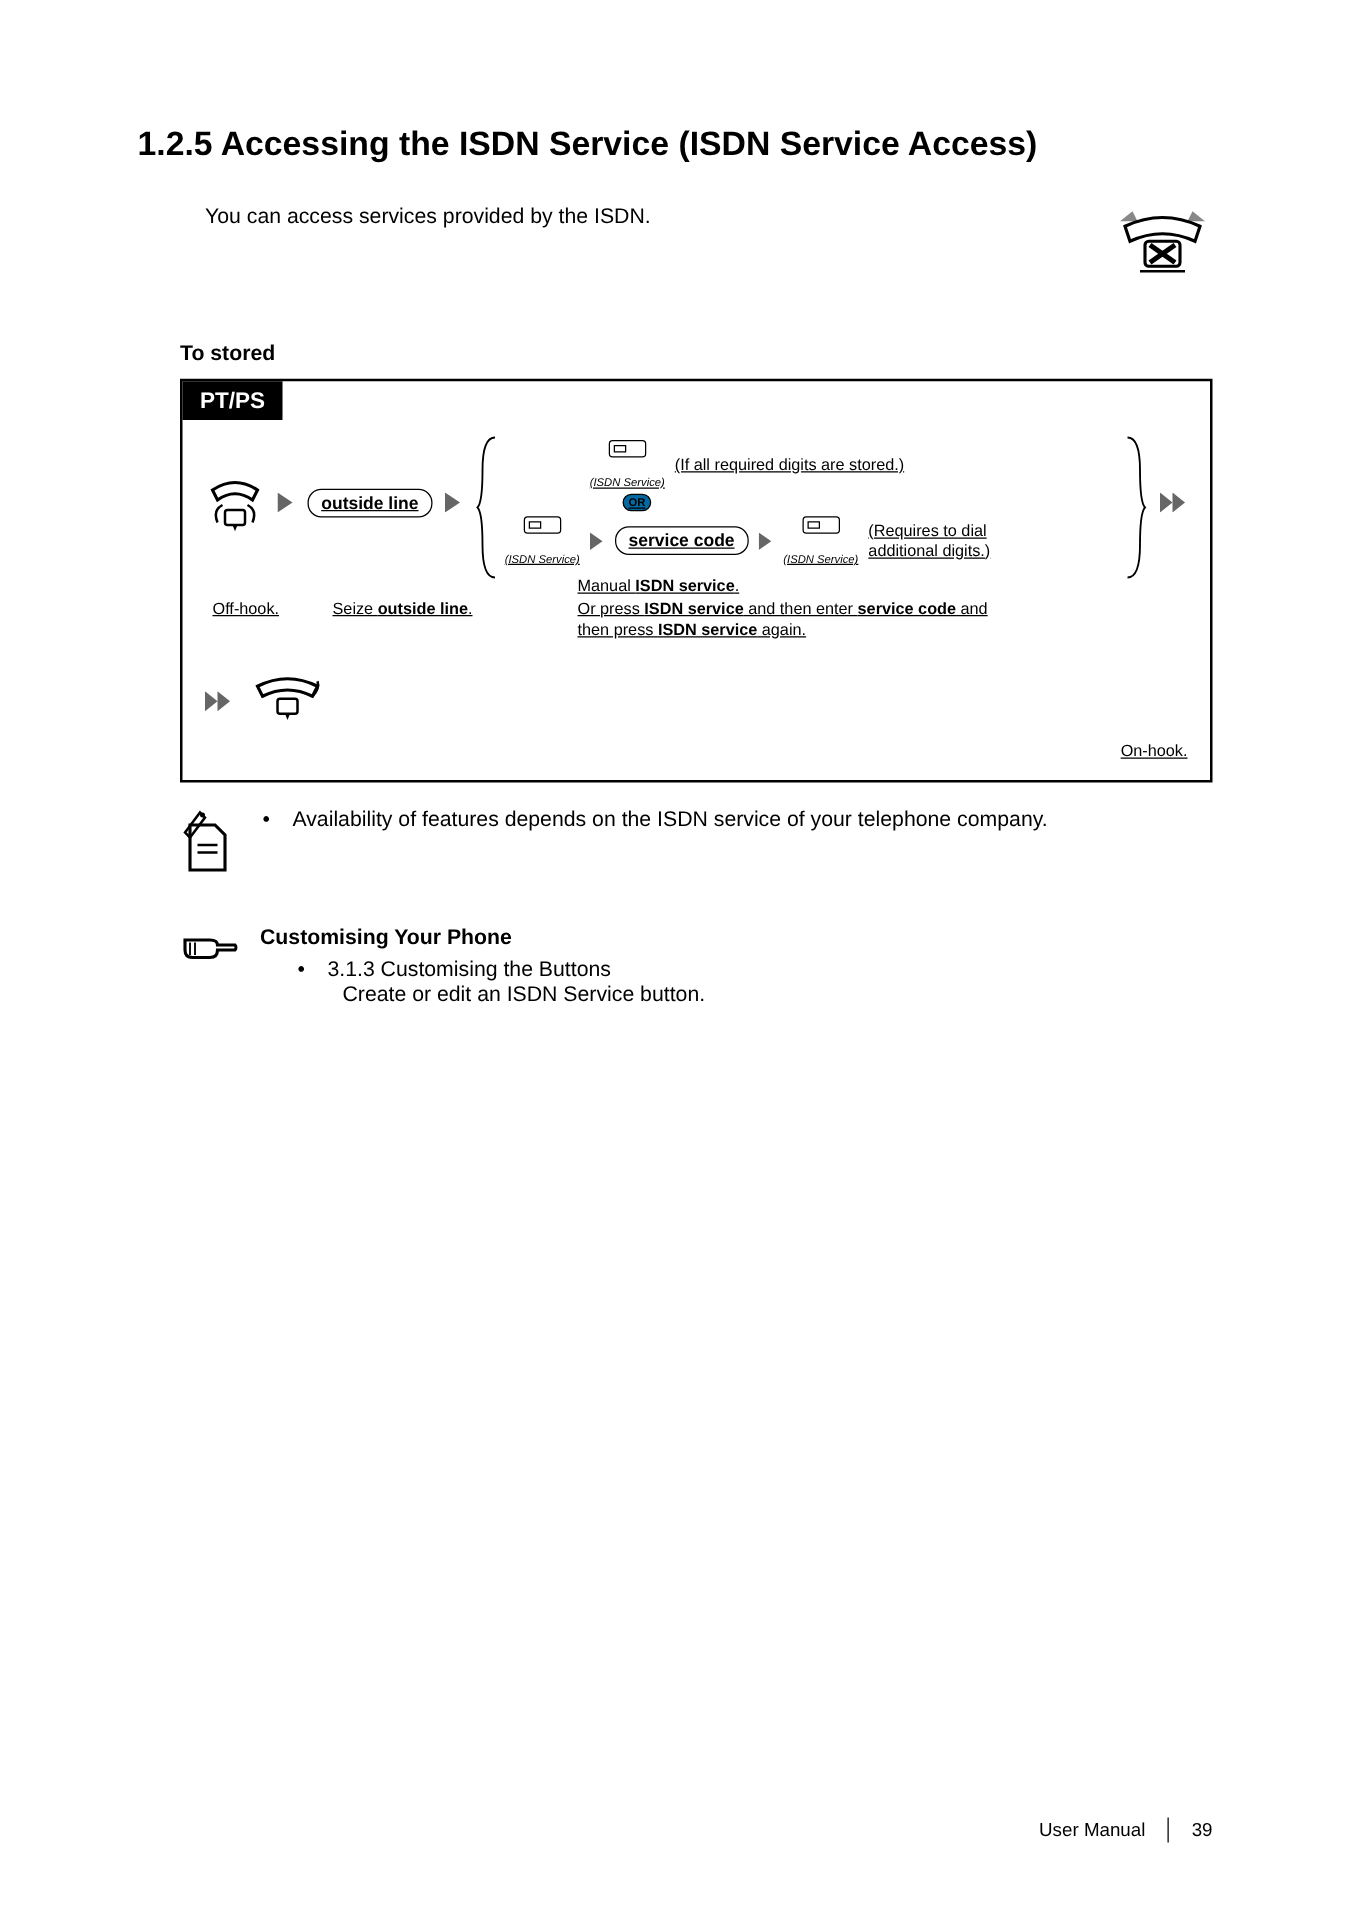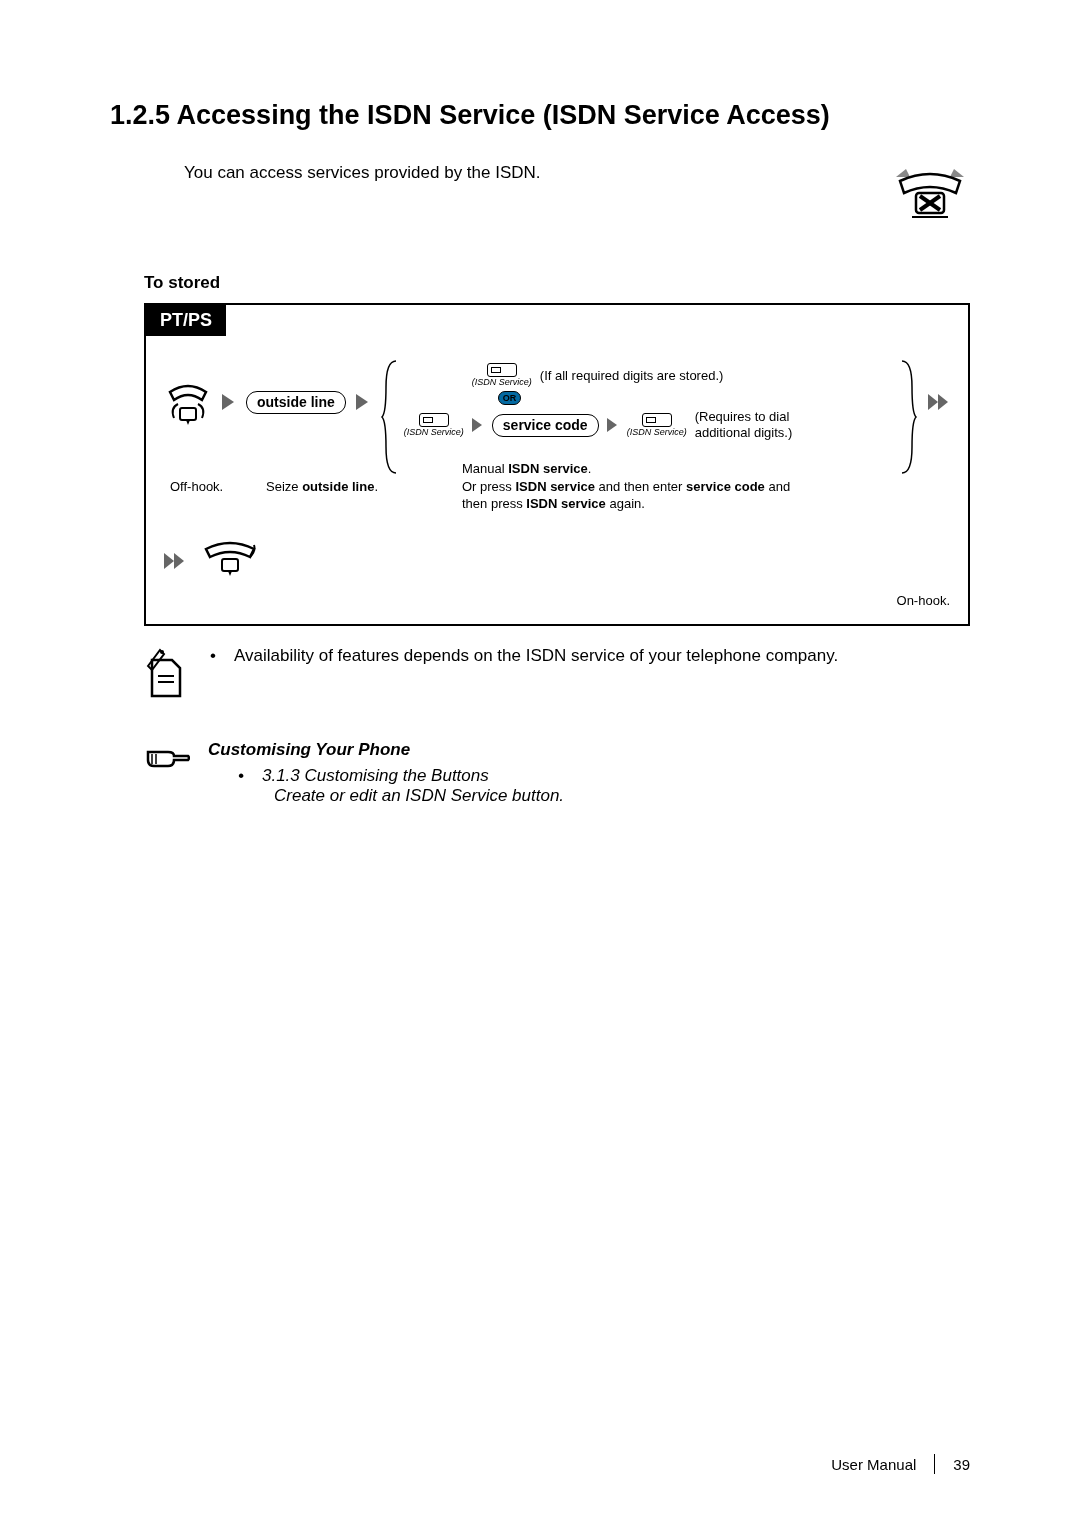--- a/index.html
+++ b/index.html
@@ -30,34 +30,35 @@
     font-weight: bold;
   }
   h1.section-title {
     font-size: 27px;
     font-weight: bold;
     margin: 10px 0 32px 0;
   }
   .intro-row {
     display: flex;
     align-items: flex-start;
-    margin: 0 0 50px 74px;
+    margin: 0 0 50px 54px;
     gap: 40px;
   }
   .intro-text { font-size: 17px; flex: 1; }
   .phone-x-icon { width: 80px; height: 60px; flex-shrink: 0; }
   .sub-heading {
     font-size: 17px;
     font-weight: bold;
     margin: 0 0 10px 34px;
   }
   .diagram-box {
     border: 2px solid #000;
     margin: 0 0 20px 34px;
     position: relative;
+    text-decoration: underline;
   }
   .diagram-tab {
     background: #000;
     color: #fff;
     font-weight: bold;
     font-size: 18px;
     padding: 5px 14px;
     display: inline-block;
   }
   .diagram-body {
@@ -102,21 +103,21 @@
     padding: 0 24px 0 24px;
   }
   .inner-top, .inner-bot {
     display: flex;
     align-items: center;
     gap: 8px;
     font-size: 13px;
   }
   .inner-top { margin-bottom: 4px; }
   .isdn-key { display:flex; flex-direction:column; align-items:center; line-height:1; }
-  .isdn-key .cap { font-size:9px; font-style: italic; }
+  .isdn-key .cap { font-size:9px; font-style: italic; margin-top: 15px; }
   .key-icon { width: 30px; height: 14px; border:1.5px solid #000; border-radius:3px; position:relative; margin-bottom:1px;}
   .key-icon::after{content:"";position:absolute;left:3px;top:3px;width:8px;height:4px;border:1px solid #000;}
   .or-pill { border:1.5px solid #000; border-radius:9px; font-size:9px; font-weight:bold; padding:0 4px; line-height:12px; background:#0369a1;}
   .annot { font-size: 13px; line-height:1.2; }
   .captions-row {
     display: flex;
     gap: 10px;
     font-size: 13px;
     margin-top: 8px;
     align-items: center;
@@ -141,21 +142,21 @@
   .note-icon { width: 44px; height: 54px; flex-shrink:0; }
   .note-text { font-size: 17px; }
   .note-text .bullet { display:flex; gap:18px; }
   .cust-row {
     display: flex;
     align-items: flex-start;
     gap: 18px;
     margin: 0 0 0 34px;
   }
   .cust-icon { width: 46px; height: 30px; flex-shrink:0; margin-top:4px;}
-  .cust-body { font-size: 17px; font-style: italic; }
+  .cust-body { font-size: 17px; }
   .cust-title { font-weight: bold; }
   .cust-bullets { margin: 6px 0 0 30px; }
   .cust-bullets .b { display:flex; gap:18px; }
   .cust-sub { margin-left: 36px; }
   .footer {
     position: absolute;
     bottom: 54px;
     right: 110px;
     font-size: 15px;
     display:flex;

